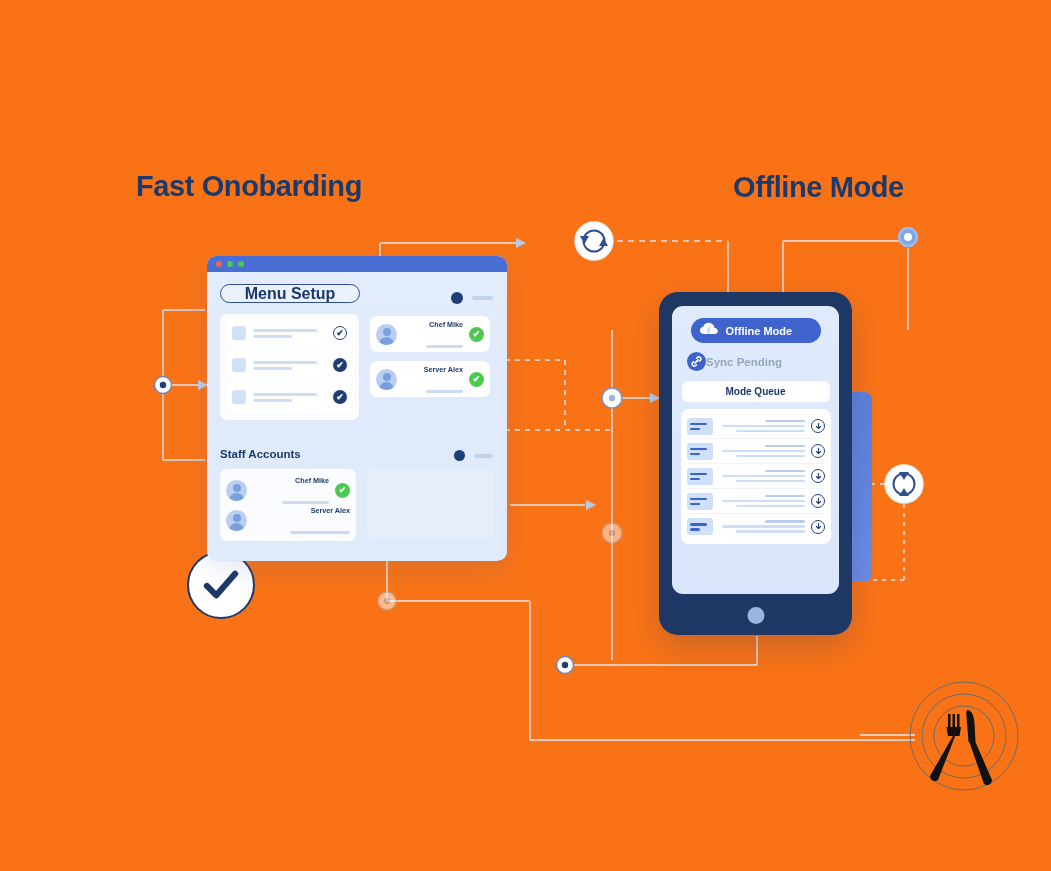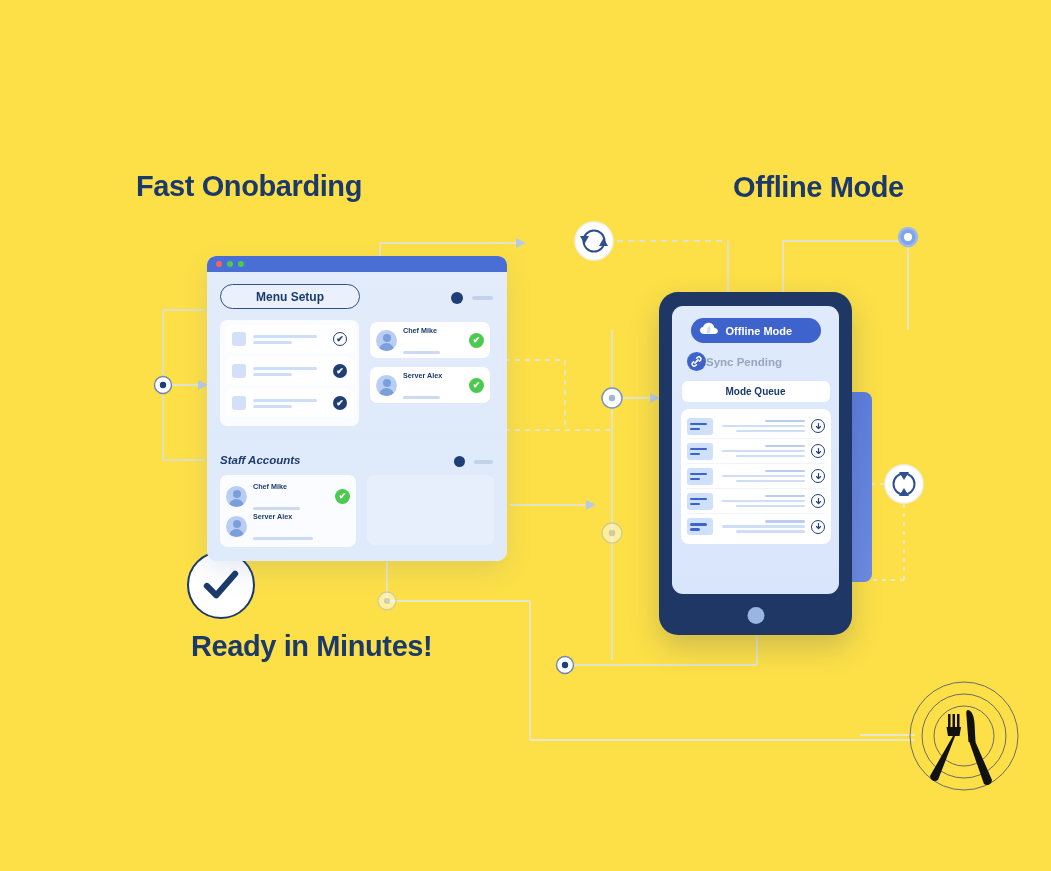--- a/index.html
+++ b/index.html
@@ -2,21 +2,21 @@
 <html><head>
 <meta charset="utf-8">
 <style>
   * { box-sizing: border-box; margin: 0; padding: 0; }
   html, body {
     width: 1051px; height: 871px;
     background: #ffffff;
     font-family: "Liberation Sans", sans-serif;
     overflow: hidden;
   }
-  #stage { position: relative; width: 1051px; height: 871px; background: #fde047; }
+  #stage { position: relative; width: 1051px; height: 871px; background: #f97316; }
 
   
   #wires { position: absolute; left: 0; top: 0; width: 1051px; height: 871px; }
 
   
   .heading {
     position: absolute;
     color: #1b3a6b;
     font-weight: bold;
     letter-spacing: -0.4px;
@@ -47,24 +47,24 @@
     display: flex; align-items: center; gap: 5px; padding-left: 9px;
     border-radius: 8px 8px 0 0;
   }
   .win-dot { width: 6px; height: 6px; border-radius: 50%; }
   .win-dot.red   { background: #f2655a; }
   .win-dot.green { background: #4cc94f; }
 
   
   #menu-section { padding: 12px 13px 10px 13px; }
   #menu-setup-pill {
-    width: 140px; height: 25px; border-radius: 13px;
+    width: 140px; height: 19px; border-radius: 13px;
     border: 1.4px solid #2f4f91; background: #eaf1fd;
     display: flex; align-items: center; justify-content: center;
-    color: #1b3a6b; font-size: 12px; font-weight: bold;
+    color: #1b3a6b; font-size: 16px; font-weight: bold;
   }
   #menu-row-toggle {
     position: absolute; right: 14px; top: 36px;
     display: flex; align-items: center; gap: 9px;
   }
   #menu-row-toggle .avatar-dot {
     width: 12px; height: 12px; border-radius: 50%; background: #1f3e77;
   }
   #menu-row-toggle .name-dash {
     width: 21px; height: 4px; border-radius: 2px; background: #c2d2ea;
@@ -100,35 +100,35 @@
     background: #b9cef2; position: relative; overflow: hidden; flex: none;
   }
   .avatar::before {
     content: ""; position: absolute; left: 6.5px; top: 4px;
     width: 8px; height: 8px; border-radius: 50%; background: #7b9fdd;
   }
   .avatar::after {
     content: ""; position: absolute; left: 3px; top: 13.5px;
     width: 15px; height: 11px; border-radius: 8px 8px 0 0; background: #7b9fdd;
   }
-  .staff-meta { flex: 1; display: flex; flex-direction: column; gap: 16px; }
+  .staff-meta { flex: 1; display: flex; flex-direction: column; gap: 16px; align-items: flex-end; }
   .staff-name { font-size: 7.2px; font-weight: bold; color: #1b3a6b; white-space: nowrap; }
   .staff-meta i { display: block; width: 62%; height: 3px; border-radius: 2px; background: #ccdaf3; }
   .badge-green {
     width: 15px; height: 15px; border-radius: 50%; background: #4cc94f;
     display: flex; align-items: center; justify-content: center;
     color: #ffffff; font-size: 9px; font-weight: bold; flex: none;
   }
 
   
   #staff-section {
     margin-top: 6px; background: #dfeafb; padding: 12px 13px 14px 13px;
     height: 124px; position: relative;
   }
-  #staff-title { font-size: 11.5px; font-weight: bold; color: #1b3a6b; font-style: italic; }
+  #staff-title { font-size: 11.5px; font-weight: bold; color: #1b3a6b; }
   #staff-section-toggle {
     position: absolute; right: 14px; top: 14px;
     display: flex; align-items: center; gap: 9px;
   }
   #staff-section-toggle .avatar-dot { width: 11px; height: 11px; border-radius: 50%; background: #1f3e77; }
   #staff-section-toggle .name-dash { width: 19px; height: 4px; border-radius: 2px; background: #c2d2ea; }
   #staff-body { display: flex; gap: 11px; margin-top: 9px; }
   #staff-list { width: 139px; background: #fbfcff; border-radius: 7px; padding: 6px; }
   .staff-line { display: flex; align-items: center; gap: 6px; height: 30px; }
   #staff-placeholder { width: 130px; height: 70px; border-radius: 7px; background: #e7eefc; }
@@ -303,21 +303,20 @@
       <circle cx="387" cy="601" r="3" fill="#a8bcdc"></circle>
     </g>
     <g>
       <circle cx="565" cy="665" r="8.5" fill="#ffffff" stroke="#6e86b5" stroke-width="1.4"></circle>
       <circle cx="565" cy="665" r="3.2" fill="#1f3e77"></circle>
     </g>
   </svg>
 
   <div class="heading" id="title-onboarding">Fast Onobarding</div>
   <div class="heading" id="title-offline">Offline Mode</div>
-  <div class="heading" id="title-ready">Ready in Minutes!</div>
 
   <div id="ready-check">
     <svg viewBox="0 0 68 68" width="64" height="64" xmlns="http://www.w3.org/2000/svg">
       <path d="M19 35 L29 45 L49 22" fill="none" stroke="#1b3a6b" stroke-width="6.5" stroke-linecap="round" stroke-linejoin="round"></path>
     </svg>
   </div>
 
   <div id="browser">
 
     <div id="browser-titlebar">

